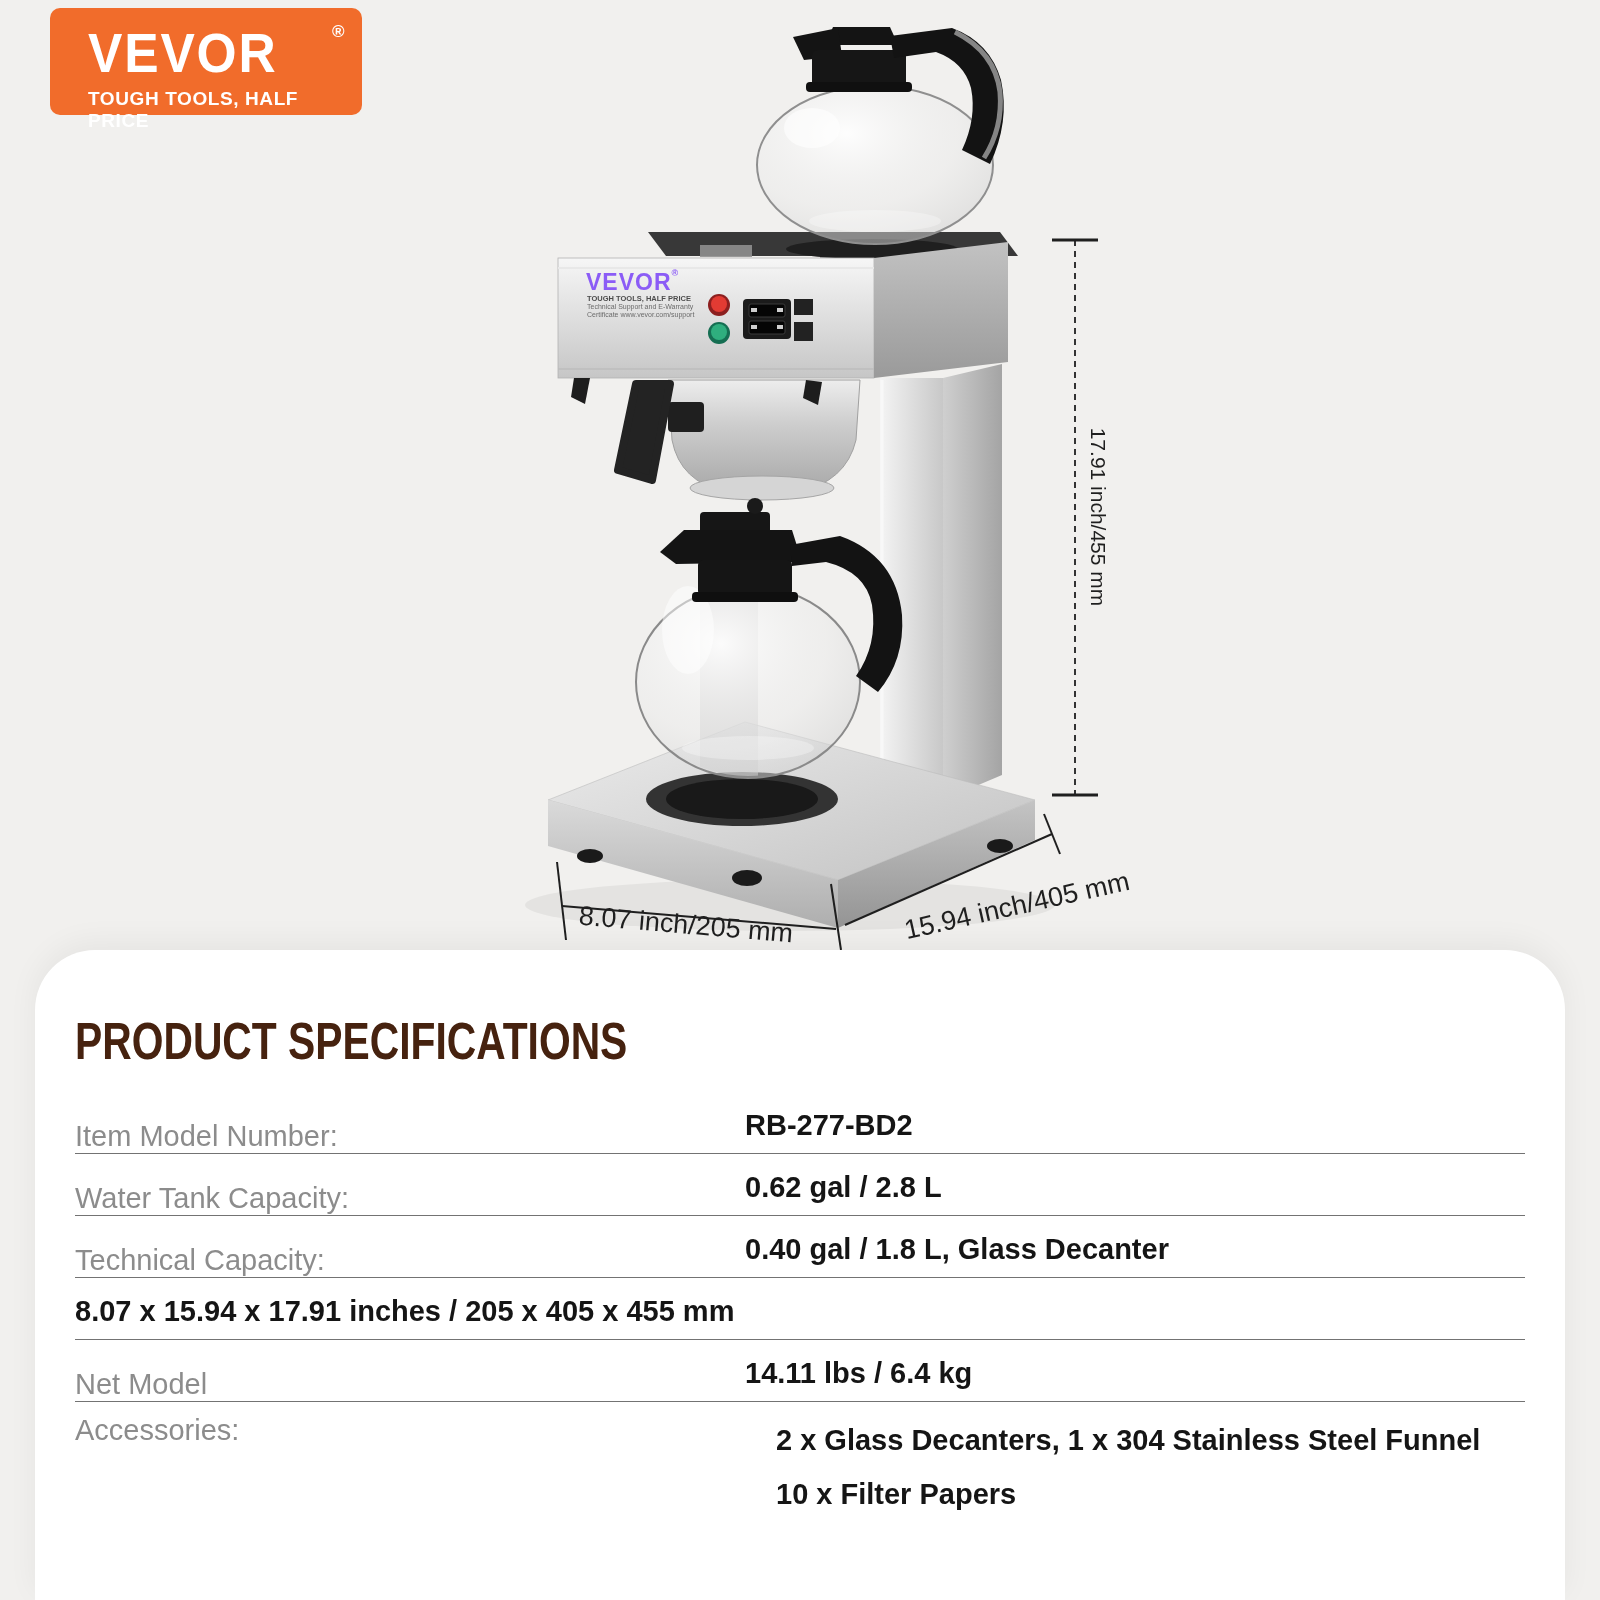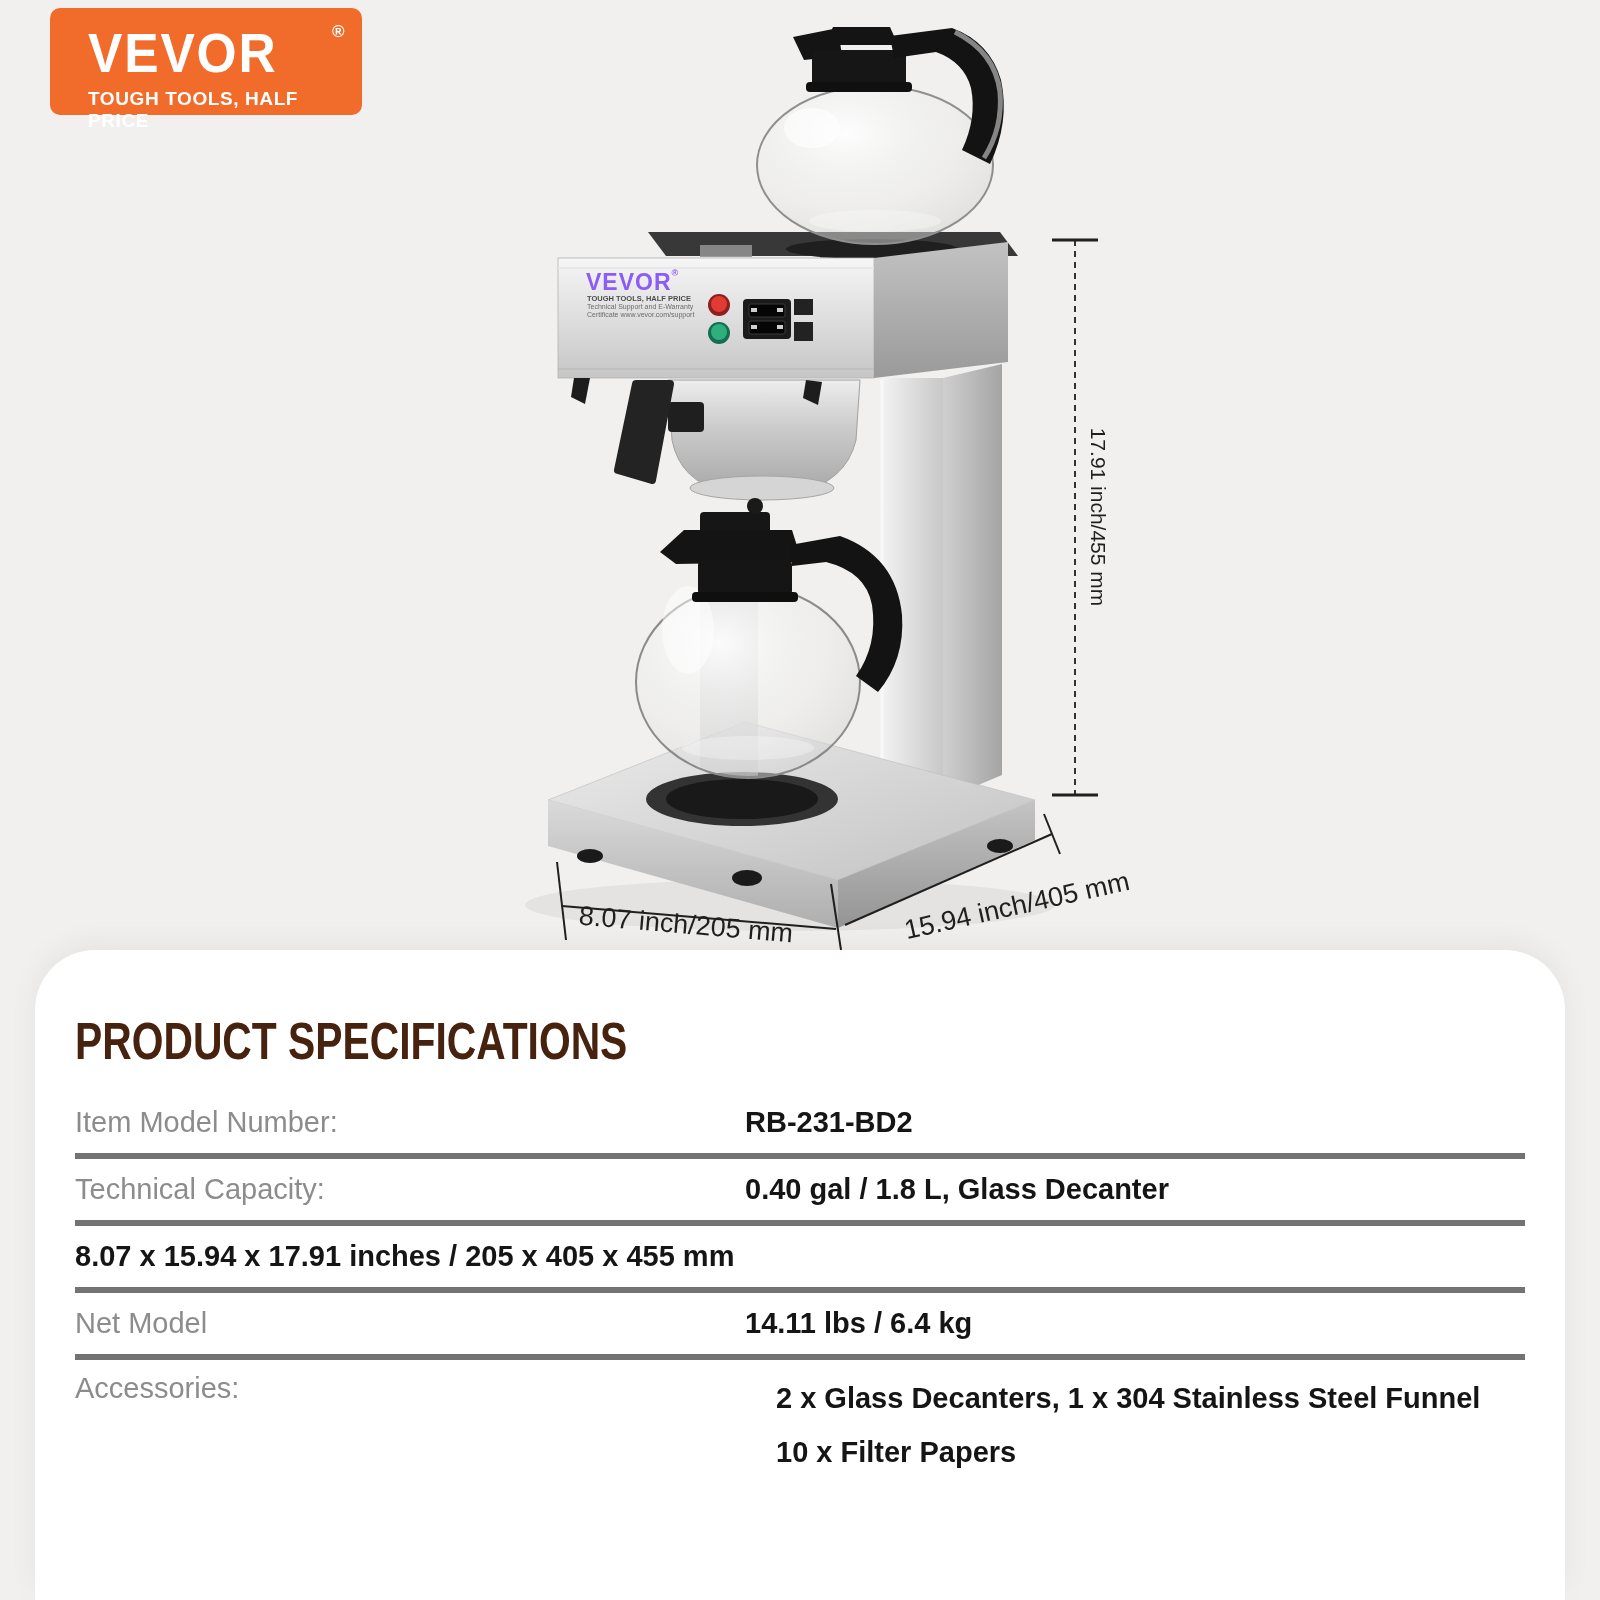--- a/index.html
+++ b/index.html
@@ -26,21 +26,21 @@
   .dim-h{left:1098px;top:517px;font-size:21px;transform:translate(-50%,-50%) rotate(90deg);}
   .dim-w{left:686px;top:925px;font-size:27px;transform:translate(-50%,-50%) rotate(4.8deg);}
   .dim-d{left:1017px;top:906px;font-size:27px;transform:translate(-50%,-50%) rotate(-12.5deg);}
   
   .card{position:absolute;left:35px;top:950px;width:1530px;height:650px;background:#ffffff;
         border-radius:60px 60px 0 0;box-shadow:0 -8px 30px rgba(0,0,0,0.05);}
   .spec-title{position:absolute;left:75px;top:1012px;font-size:51px;font-weight:800;
               color:#46220F;letter-spacing:0;transform:scaleX(0.8);transform-origin:left;
               white-space:nowrap;}
   .spec-table{position:absolute;left:75px;top:1092px;width:1450px;}
-  .spec-row{display:flex;align-items:center;min-height:61px;border-bottom:6px solid #737373;}
+  .spec-row{display:flex;align-items:flex-end;min-height:61px;border-bottom:1px solid #737373;}
   .spec-row:last-child{border-bottom:none;align-items:flex-start;padding-top:12px;min-height:120px;gap:31px;}
   .spec-label{width:670px;flex:0 0 670px;font-size:29px;color:#8c8c8c;}
   .spec-value{font-size:29px;font-weight:700;color:#151515;line-height:1.85;}
 </style>
 </head>
 <body>
 
 <div id="canvas">
 
   <div class="logo-badge">
@@ -197,21 +197,25 @@
   <div class="dim dim-h">17.91 inch/455 mm</div>
   <div class="dim dim-w">8.07 inch/205 mm</div>
   <div class="dim dim-d">15.94 inch/405 mm</div>
 
   <div class="card"></div>
   <div class="spec-title">PRODUCT SPECIFICATIONS</div>
 
   <div class="spec-table">
     <div class="spec-row">
       <div class="spec-label">Item Model Number:</div>
-      <div class="spec-value">RB-231-BD2</div>
+      <div class="spec-value">RB-277-BD2</div>
+    </div>
+    <div class="spec-row">
+      <div class="spec-label">Water Tank Capacity:</div>
+      <div class="spec-value">0.62 gal / 2.8 L</div>
     </div>
     <div class="spec-row">
       <div class="spec-label">Technical Capacity:</div>
       <div class="spec-value">0.40 gal / 1.8 L, Glass Decanter</div>
     </div>
     <div class="spec-row">
       <div class="spec-value">8.07 x 15.94 x 17.91 inches / 205 x 405 x 455 mm</div>
     </div>
     <div class="spec-row">
       <div class="spec-label">Net Model</div>

